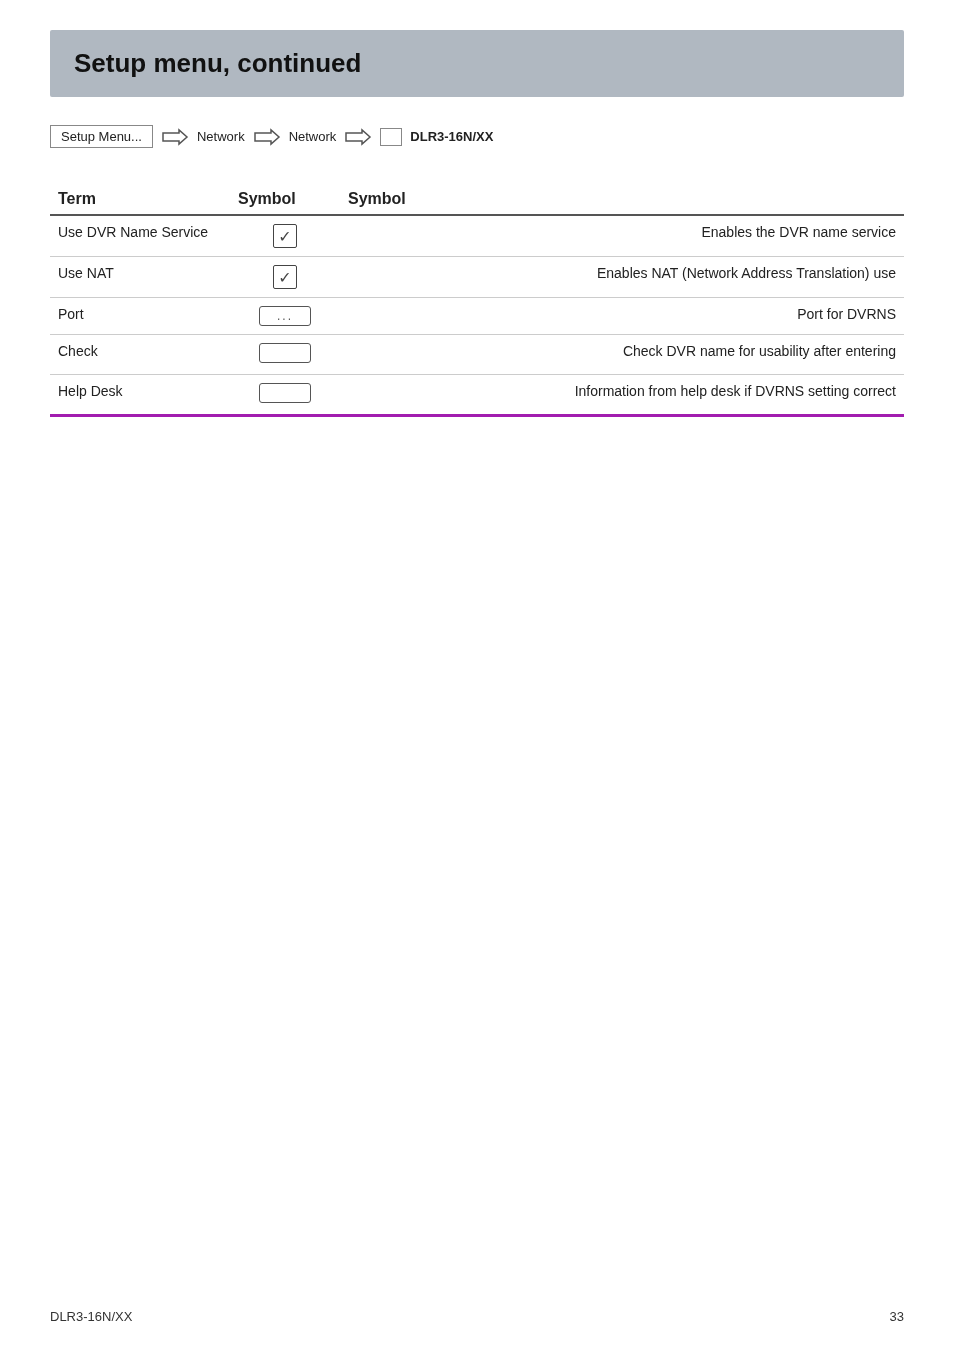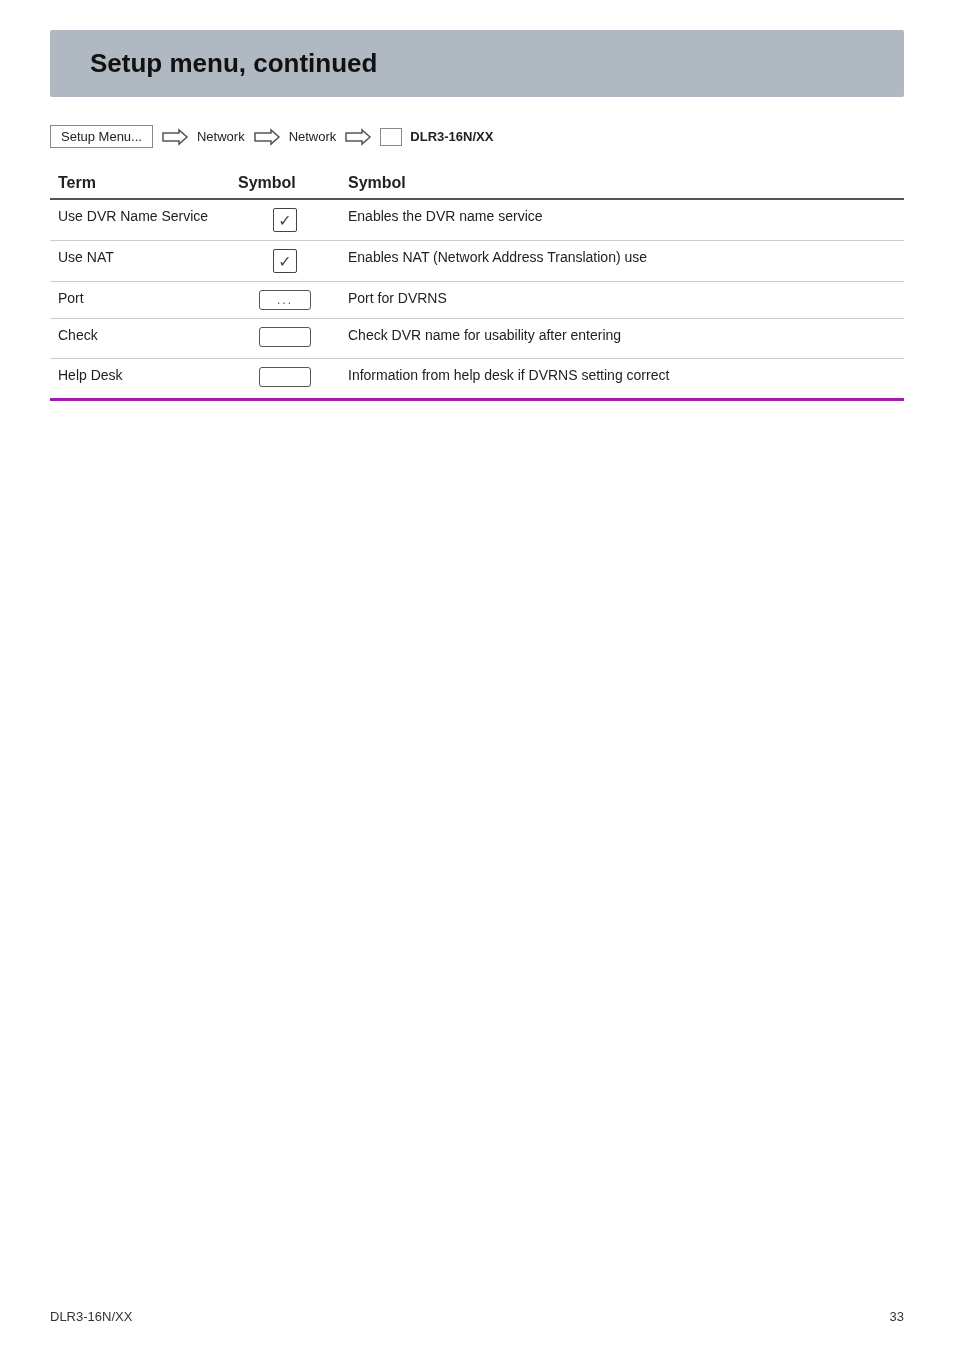--- a/index.html
+++ b/index.html
@@ -14,37 +14,37 @@
       position: relative;
     }
 
     .page-wrapper {
       padding: 30px 50px 60px 50px;
     }
 
     
     .page-header {
       background: #b0b8c1;
-      padding: 18px 40px;
+      padding: 18px 24px;
       margin-bottom: 28px;
       border-radius: 2px;
     }
 
     .page-header h1 {
       font-size: 26px;
       font-weight: bold;
       color: #111;
     }
 
     
     .breadcrumb-row {
       display: flex;
       align-items: center;
       gap: 8px;
-      margin-bottom: 20px;
+      margin-bottom: 36px;
       font-size: 13px;
     }
 
     .breadcrumb-item {
       border: 1px solid #888;
       padding: 3px 10px;
       font-size: 13px;
       white-space: nowrap;
     }
 
@@ -89,21 +89,21 @@
       border-bottom: 1px solid #ccc;
       font-size: 14px;
     }
 
     .data-table tr:last-child td {
       border-bottom: 3px solid #a21caf;
     }
 
     .col-term { width: 180px; }
     .col-symbol { width: 110px; text-align: center; }
-    .col-meaning { width: auto; }
+    .col-meaning { width: auto; text-align: right; }
 
     
     .symbol-checkbox {
       display: inline-flex;
       align-items: center;
       justify-content: center;
       width: 24px;
       height: 24px;
       border: 1.5px solid #444;
       border-radius: 2px;

